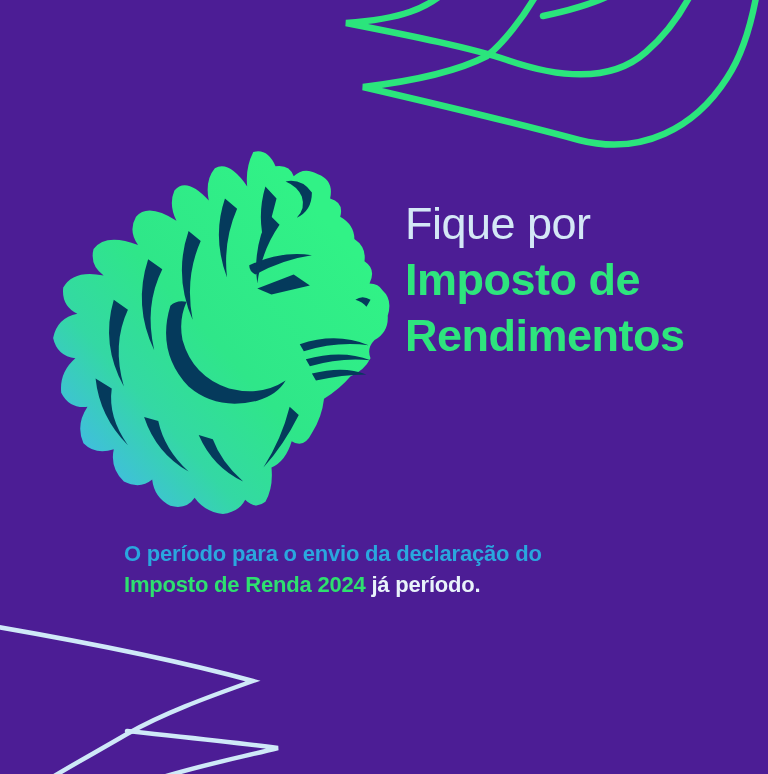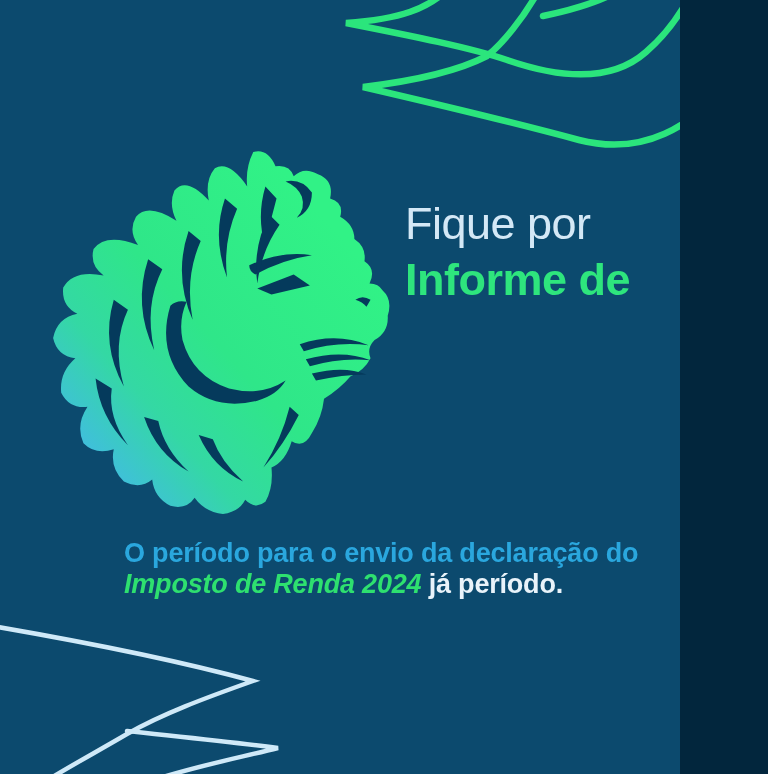--- a/index.html
+++ b/index.html
@@ -1,41 +1,41 @@
 <!DOCTYPE html>
 <html><head>
 <meta charset="utf-8">
 <style>
   html,body{margin:0;padding:0;background:#02263d;}
   .canvas{
     position:relative;
-    width:680px;height:774px;
+    width:768px;height:774px;
     overflow:hidden;
-    background:#0c4a6e;
+    background:#4c1d95;
     font-family:"Liberation Sans", sans-serif;
   }
   .decor-svg{position:absolute;inset:0;width:768px;height:774px;display:block;}
   .lion-wrap{position:absolute;left:50px;top:146px;width:356px;height:372px;}
   .lion-wrap svg{display:block;width:100%;height:100%;}
 
   .headline{
     position:absolute;left:405px;top:196px;
     font-size:45px;line-height:56px;letter-spacing:-0.5px;
     white-space:nowrap;
   }
   .headline .light{color:#d4e8f6;font-weight:400;}
   .headline .green{color:#2ee57d;font-weight:700;}
 
   .bodytext{
     position:absolute;left:124px;top:538px;
-    font-size:27px;line-height:31px;letter-spacing:-0.2px;
+    font-size:22px;line-height:31px;letter-spacing:-0.2px;
     font-weight:700;white-space:nowrap;
   }
   .bodytext .cyan{color:#2aa7de;}
-  .bodytext .green{color:#2ee06f;font-style:italic;}
+  .bodytext .green{color:#2ee06f;}
   .bodytext .white{color:#e9f3fa;}
 </style>
 </head>
 <body>
 
 <div class="canvas">
 
   <svg class="decor-svg" viewBox="0 0 768 774">
     <g fill="none" stroke="#2be57c" stroke-width="6.5" stroke-linecap="round">
       <path d="M447,-10 C428,8 402,19 346,23 C412,36 472,48 507,60 C562,79 612,82 646,52 C668,33 683,10 693,-10"></path>
@@ -98,21 +98,22 @@
         <path d="M92,268 Q104,304 136,322 Q112,300 106,272 Z"></path>
         <path d="M146,286 Q160,318 190,332 Q168,312 160,290 Z"></path>
         <path d="M216,68 Q199,100 204,136 Q208,104 226,78 Z"></path>
         <path d="M236,258 Q228,290 210,318 Q230,296 245,266 Z"></path>
       </g>
     </svg>
   </div>
 
   <div class="headline">
     <div class="light">Fique por</div>
-    <div class="green">Informe de</div>
+    <div class="green">Imposto de</div>
+    <div class="green">Rendimentos</div>
   </div>
 
   <div class="bodytext">
     <div class="cyan">O período para o envio da declaração do</div>
     <div><span class="green">Imposto de Renda 2024</span><span class="white"> já período.</span></div>
   </div>
 
 </div>
 
 </body></html>

